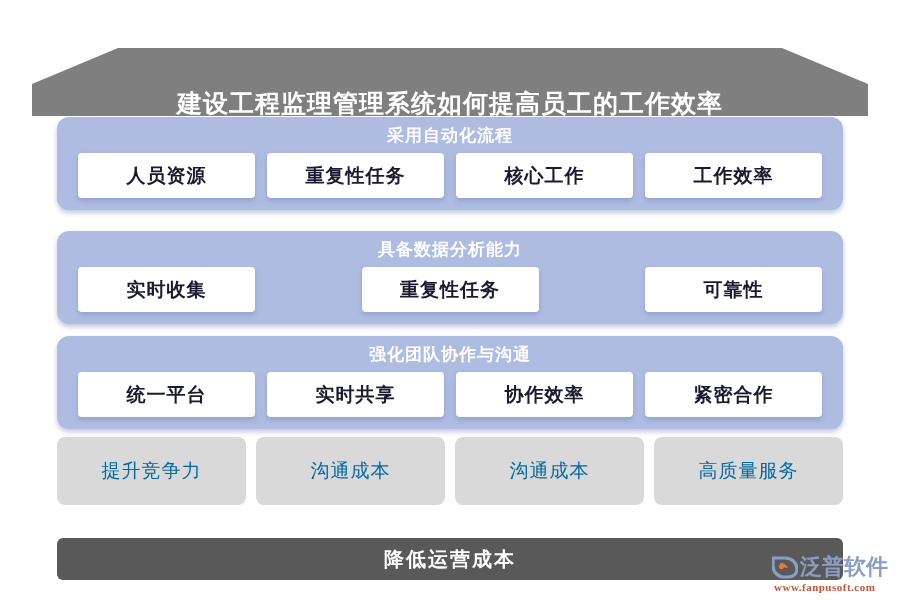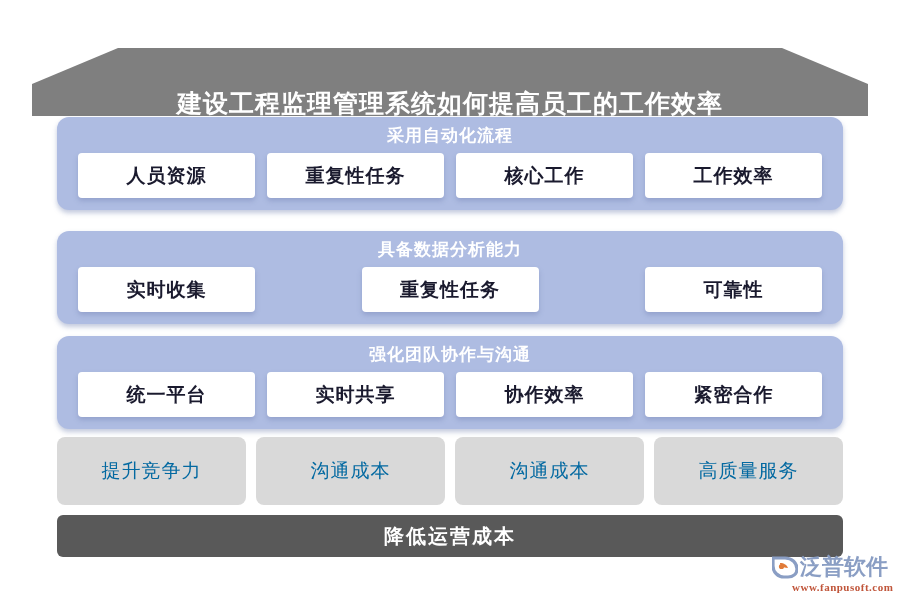--- a/index.html
+++ b/index.html
@@ -121,21 +121,21 @@
     color: #0369a1;
     font-size: 19px;
     letter-spacing: 1px;
     white-space: nowrap;
   }
 
   
   .footer-bar {
     position: absolute;
     left: 57px;
-    top: 515px;
+    top: 538px;
     width: 786px;
     height: 42px;
     background: #595959;
     border-radius: 6px;
     display: flex;
     align-items: center;
     justify-content: center;
   }
   .footer-text {
     color: #ffffff;
@@ -177,21 +177,21 @@
     letter-spacing: 0px;
     white-space: nowrap;
   }
   .wm-url {
     color: #c0553a;
     font-size: 11px;
     font-weight: bold;
     letter-spacing: 0.5px;
     line-height: 12px;
     margin-top: 1px;
-    margin-left: 20px;
+    margin-left: 2px;
     white-space: nowrap;
     font-family: "Liberation Serif", serif;
   }
 </style>
 </head>
 <body>
 
 <div id="canvas">
 
   <div class="header-banner">

